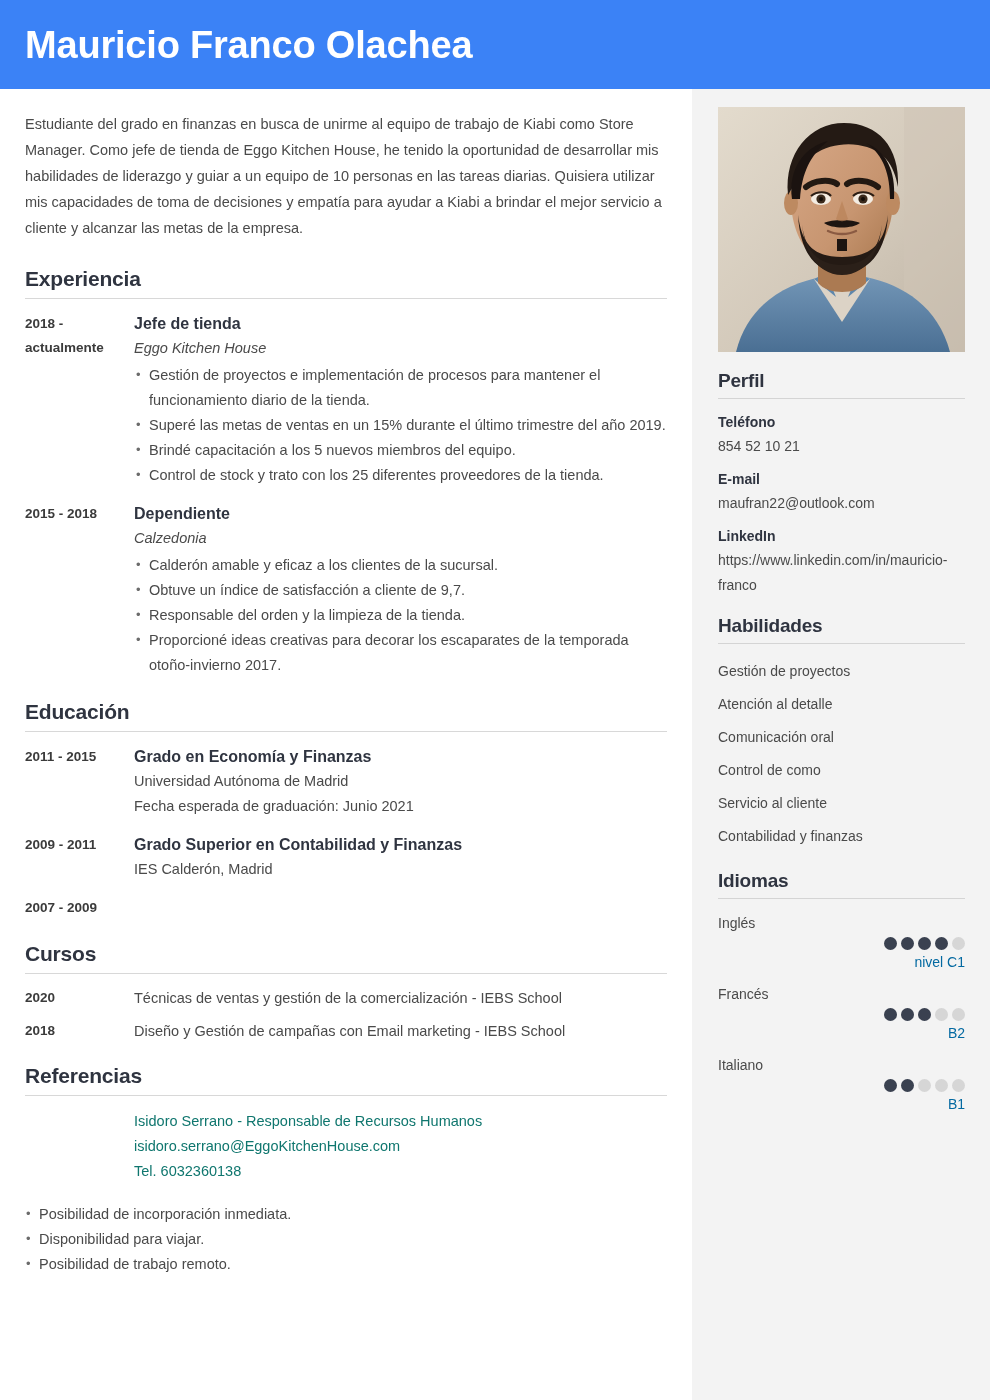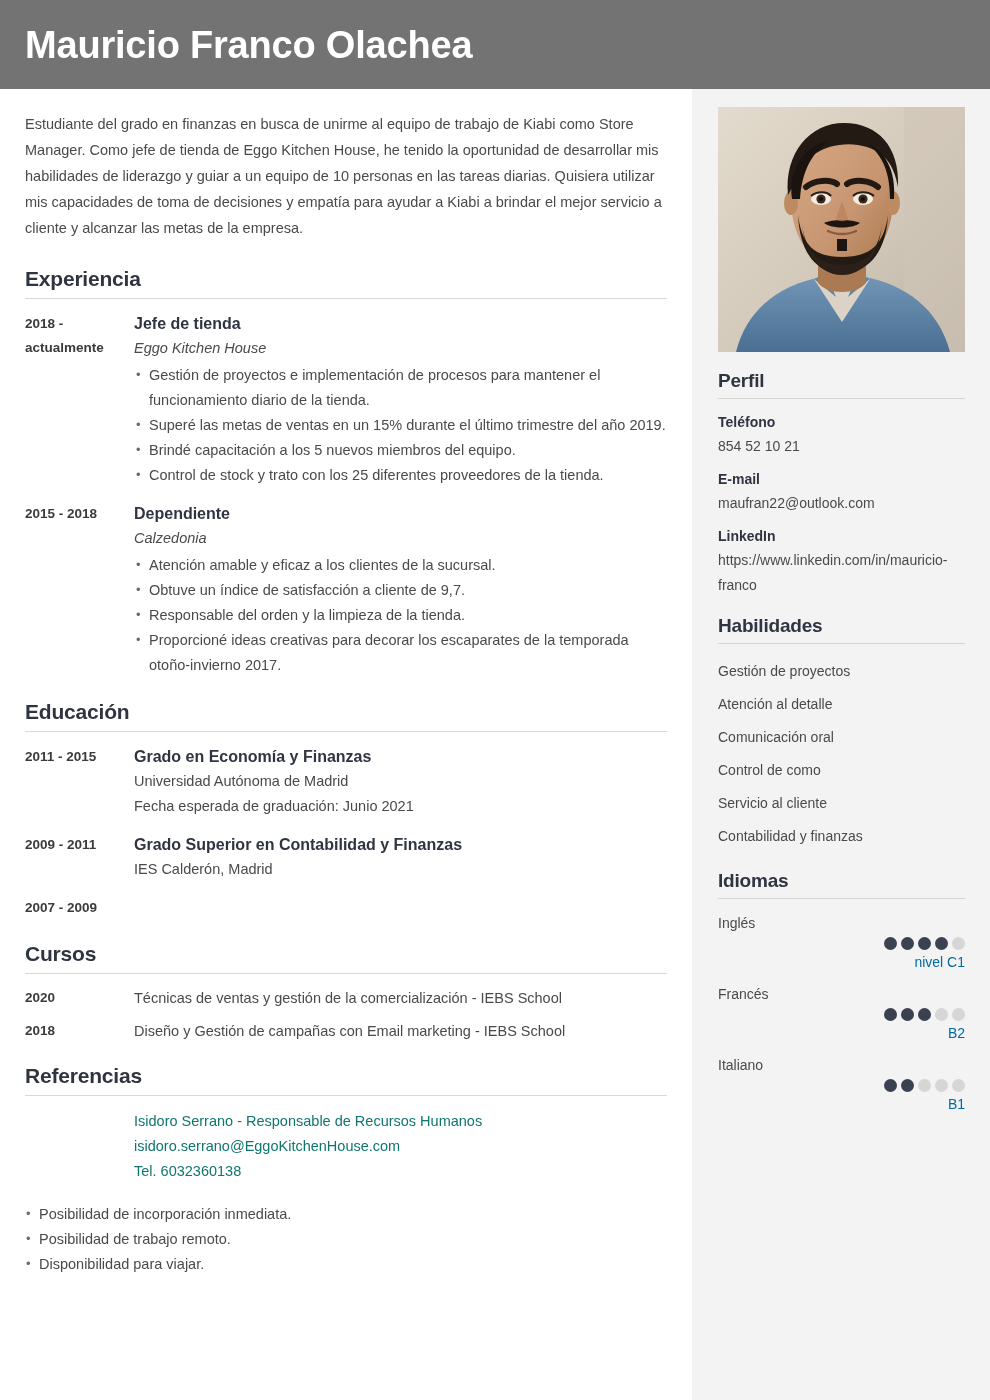--- a/index.html
+++ b/index.html
@@ -34,21 +34,21 @@
     height: 1311px;
     background: #f3f3f3;
   }
 
   
   .header {
     position: absolute;
     left: 0; top: 0;
     width: 990px;
     height: 89px;
-    background: #737373;
+    background: #3b82f6;
     display: flex;
     align-items: center;
   }
   .header h1 {
     color: #ffffff;
     font-size: 38px;
     font-weight: bold;
     letter-spacing: -0.2px;
     margin-left: 25px;
     line-height: 1;
@@ -294,21 +294,21 @@
                 <li>Control de stock y trato con los 25 diferentes proveedores de la tienda.</li>
               </ul>
             </div>
           </div>
           <div class="entry">
             <div class="entry-date">2015 - 2018</div>
             <div class="entry-body">
               <div class="entry-title">Dependiente</div>
               <div class="entry-sub">Calzedonia</div>
               <ul class="bullets">
-                <li>Atención amable y eficaz a los clientes de la sucursal.</li>
+                <li>Calderón amable y eficaz a los clientes de la sucursal.</li>
                 <li>Obtuve un índice de satisfacción a cliente de 9,7.</li>
                 <li>Responsable del orden y la limpieza de la tienda.</li>
                 <li>Proporcioné ideas creativas para decorar los escaparates de la temporada otoño-invierno 2017.</li>
               </ul>
             </div>
           </div>
         </div>
     </div>
 
     <div class="section">
@@ -351,22 +351,22 @@
 
     <div class="section">
       <div class="sec-head">Referencias</div>
       <div class="ref-block" id="references-list">
           <div>Isidoro Serrano - Responsable de Recursos Humanos</div>
           <div>isidoro.serrano@EggoKitchenHouse.com</div>
           <div>Tel. 6032360138</div>
         </div>
       <ul class="flat-bullets" id="availability-list">
           <li>Posibilidad de incorporación inmediata.</li>
+          <li>Disponibilidad para viajar.</li>
           <li>Posibilidad de trabajo remoto.</li>
-          <li>Disponibilidad para viajar.</li>
         </ul>
     </div>
 
   </div>
 
   <div class="sidebar">
 
     <div class="photo">
       <svg viewBox="0 0 247 245" preserveAspectRatio="xMidYMid slice" aria-hidden="true">
         <defs>

